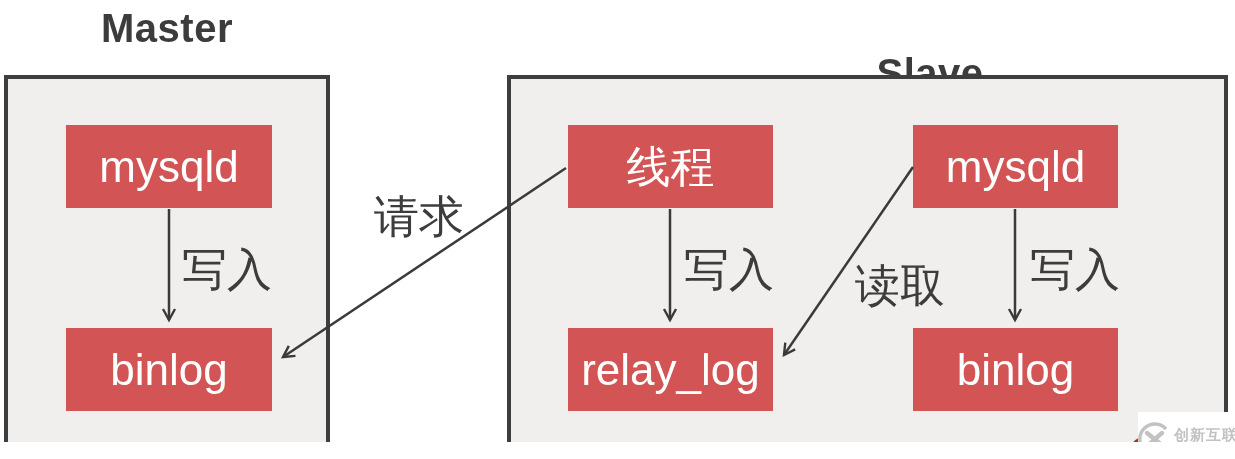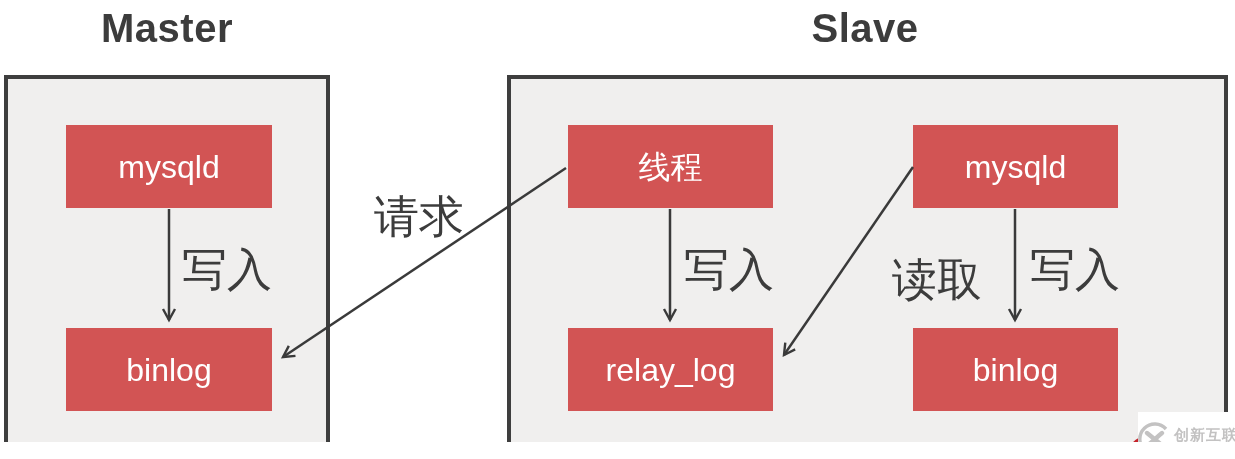--- a/index.html
+++ b/index.html
@@ -17,21 +17,21 @@
     position: absolute;
     top: 6px;
     text-align: center;
     font-size: 40px;
     font-weight: bold;
     color: var(--text, #3c3c3c);
     letter-spacing: 0.5px;
     line-height: 1.1;
   }
   .group-title.master { left: 4px;   width: 326px; }
-  .group-title.slave  { left: 705px; width: 320px; }
+  .group-title.slave  { left: 770px; width: 320px; margin-top: 45px; }
 
   .group-box {
     position: absolute;
     top: 75px;
     height: 377px;
     box-sizing: border-box;
     background: var(--group-fill, #f0efee);
     border: 4px solid var(--group-border, #3e3e3e);
   }
   .group-box.master { left: 4px;   width: 326px; }
@@ -40,21 +40,21 @@
   .node {
     position: absolute;
     box-sizing: border-box;
     width: 206px;
     height: 83px;
     background: var(--node-fill, #d25454);
     color: var(--node-text, #ffffff);
     display: flex;
     align-items: center;
     justify-content: center;
-    font-size: 32px;
+    font-size: 44px;
     line-height: 1;
     white-space: nowrap;
   }
   .node.m-mysqld { left: 66px;  top: 125px; }
   .node.m-binlog { left: 66px;  top: 328px; }
   .node.s-thread { left: 568px; top: 125px; width: 205px; }
   .node.s-relay  { left: 568px; top: 328px; width: 205px; }
   .node.s-mysqld { left: 913px; top: 125px; width: 205px; }
   .node.s-binlog { left: 913px; top: 328px; width: 205px; }
 
@@ -69,21 +69,21 @@
   .edge-label {
     position: absolute;
     font-size: 45px;
     line-height: 1.15;
     color: var(--text, #3c3c3c);
     white-space: nowrap;
   }
   .edge-label.m-write  { left: 182px;  top: 244px; }
   .edge-label.request  { left: 374px;  top: 191px; }
   .edge-label.t-write  { left: 684px;  top: 244px; }
-  .edge-label.read     { left: 855px;  top: 254px; margin-left: 37px; }
+  .edge-label.read     { left: 855px;  top: 260px; }
   .edge-label.s-write  { left: 1030px; top: 244px; }
 
   .watermark {
     position: absolute;
     left: 1138px; top: 412px;
     width: 97px; height: 47px;
     background: #ffffff;
     padding-left: 48px;
   }
   .watermark .logo { position: absolute; left: 0px; top: 10px; }

